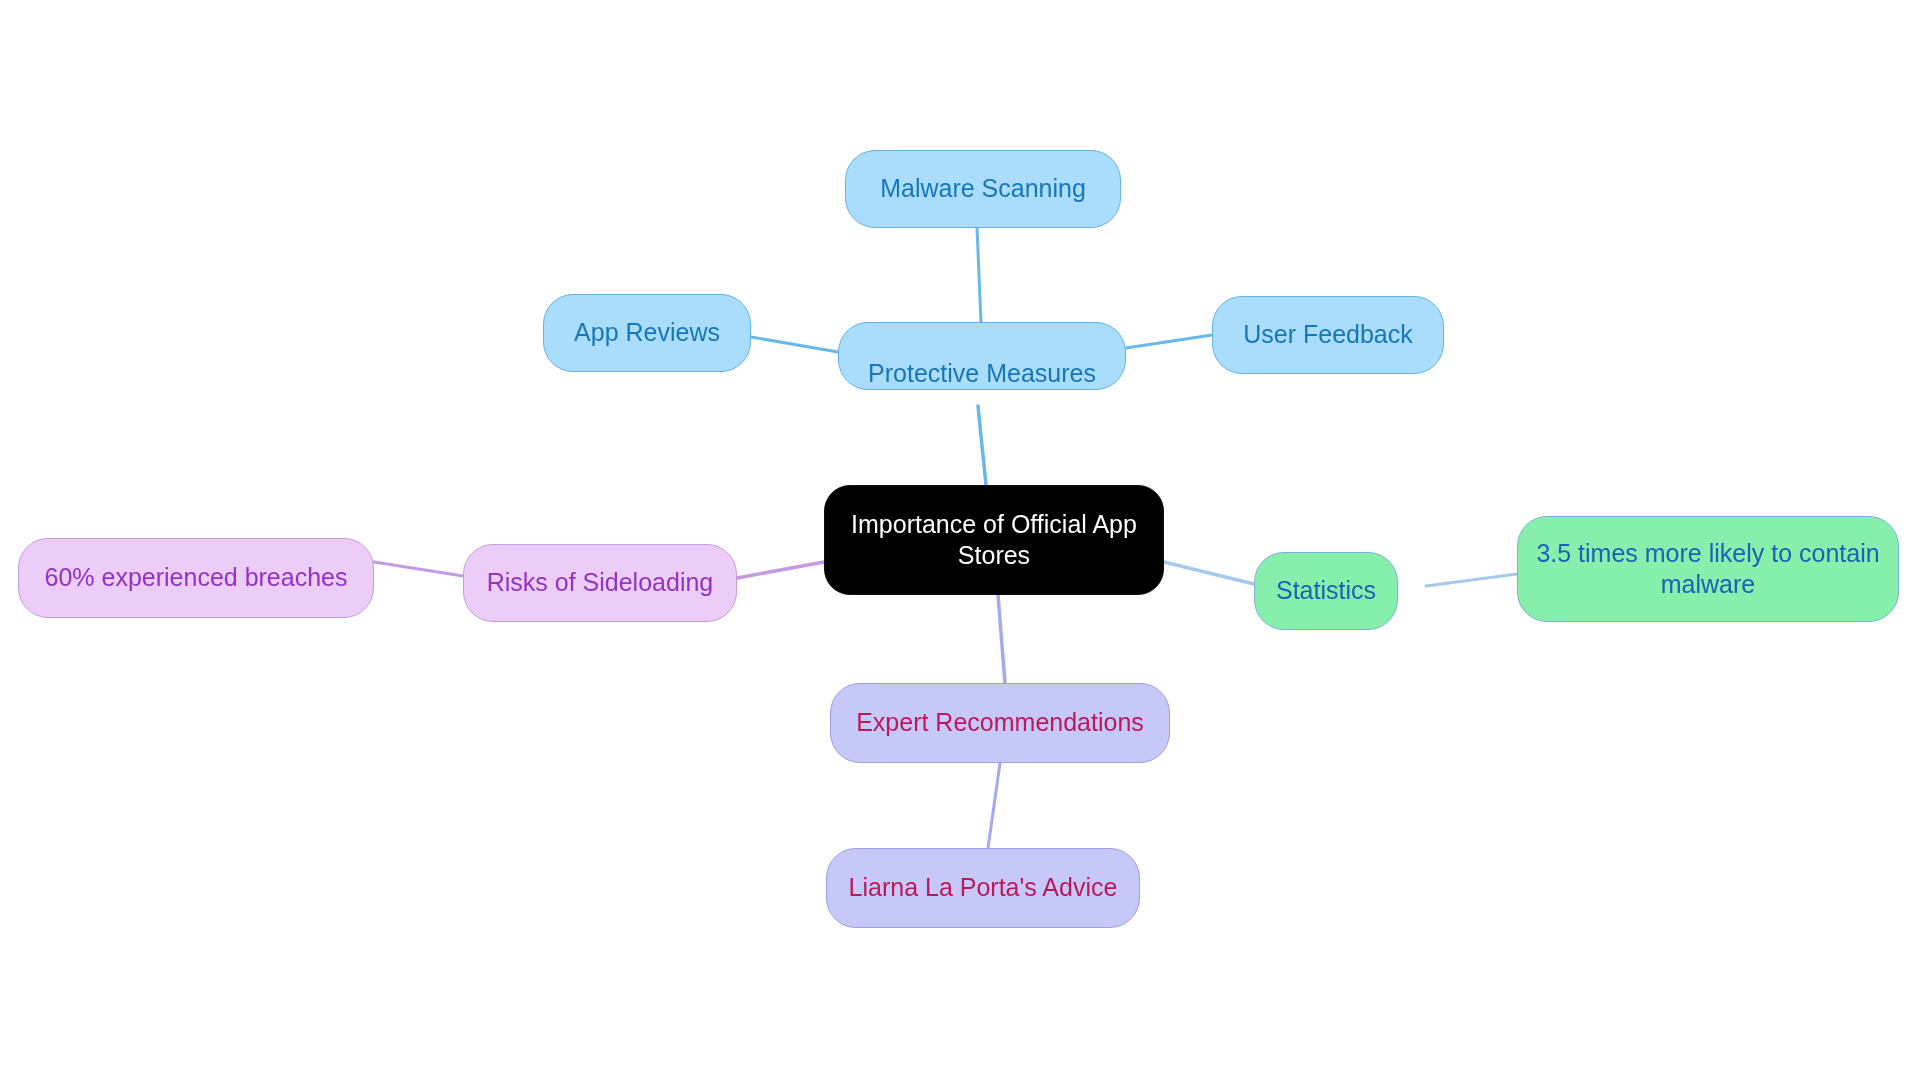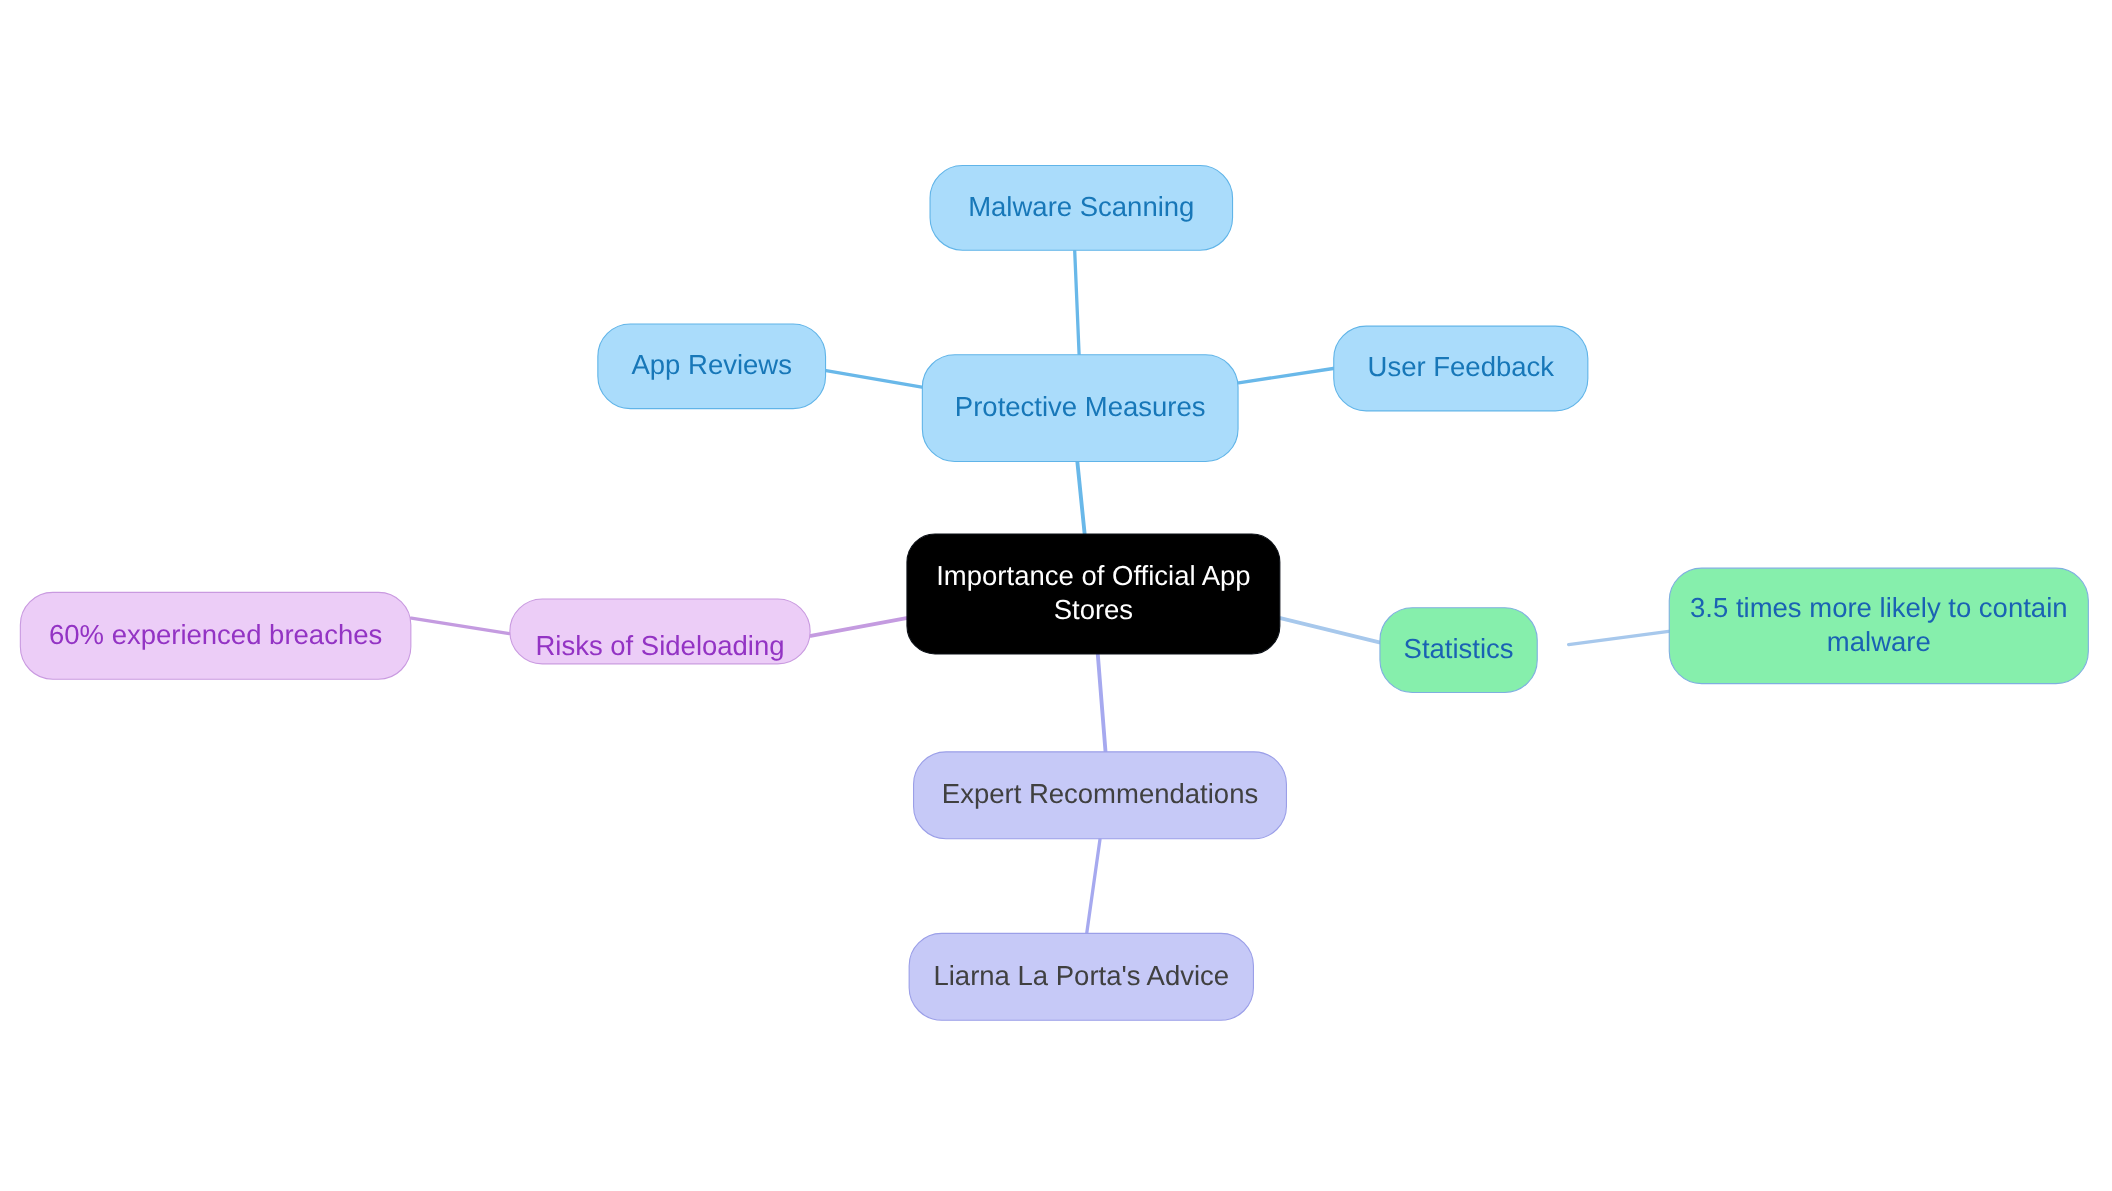--- a/index.html
+++ b/index.html
@@ -56,21 +56,21 @@
   }
 
   
   .n-blue {
     background: #aadcfb;
     border-color: #60b4e8;
     border-radius: 30px;
     color: #1777b8;
     font-size: 25px;
   }
-  .n-protective { left: 838px; top: 322px;  width: 288px; height: 98px; }
+  .n-protective { left: 838px; top: 322px;  width: 288px; height: 68px; align-items: flex-end; }
   .n-malware    { left: 845px; top: 150px;  width: 276px; height: 78px; }
   .n-appreviews { left: 543px; top: 294px;  width: 208px; height: 78px; }
   .n-feedback   { left: 1212px; top: 296px; width: 232px; height: 78px; }
 
   
   .n-paleblue {
     background: #86efac;
     border-color: #7fafe0;
     border-radius: 30px;
     color: #1a62b3;
@@ -80,29 +80,29 @@
   .n-stat-detail { left: 1517px; top: 516px; width: 382px; height: 106px; }
 
   
   .n-purple {
     background: #eccdf7;
     border-color: #c99ae0;
     border-radius: 30px;
     color: #9333c4;
     font-size: 25px;
   }
-  .n-risks   { left: 463px; top: 544px; width: 274px; height: 60px; align-items: flex-end; }
+  .n-risks   { left: 463px; top: 544px; width: 274px; height: 78px; }
   .n-breach  { left: 18px;  top: 518px; width: 356px; height: 80px; margin-top: 20px; }
 
   
   .n-indigo {
     background: #c6c9f7;
     border-color: #9b9fe8;
     border-radius: 30px;
-    color: #404040;
+    color: #be185d;
     font-size: 25px;
   }
   .n-expert { left: 830px; top: 683px; width: 340px; height: 80px; }
   .n-liarna { left: 826px; top: 848px; width: 314px; height: 80px; }
 </style>
 </head>
 <body>
 
 <div id="mindmap-canvas">
 

